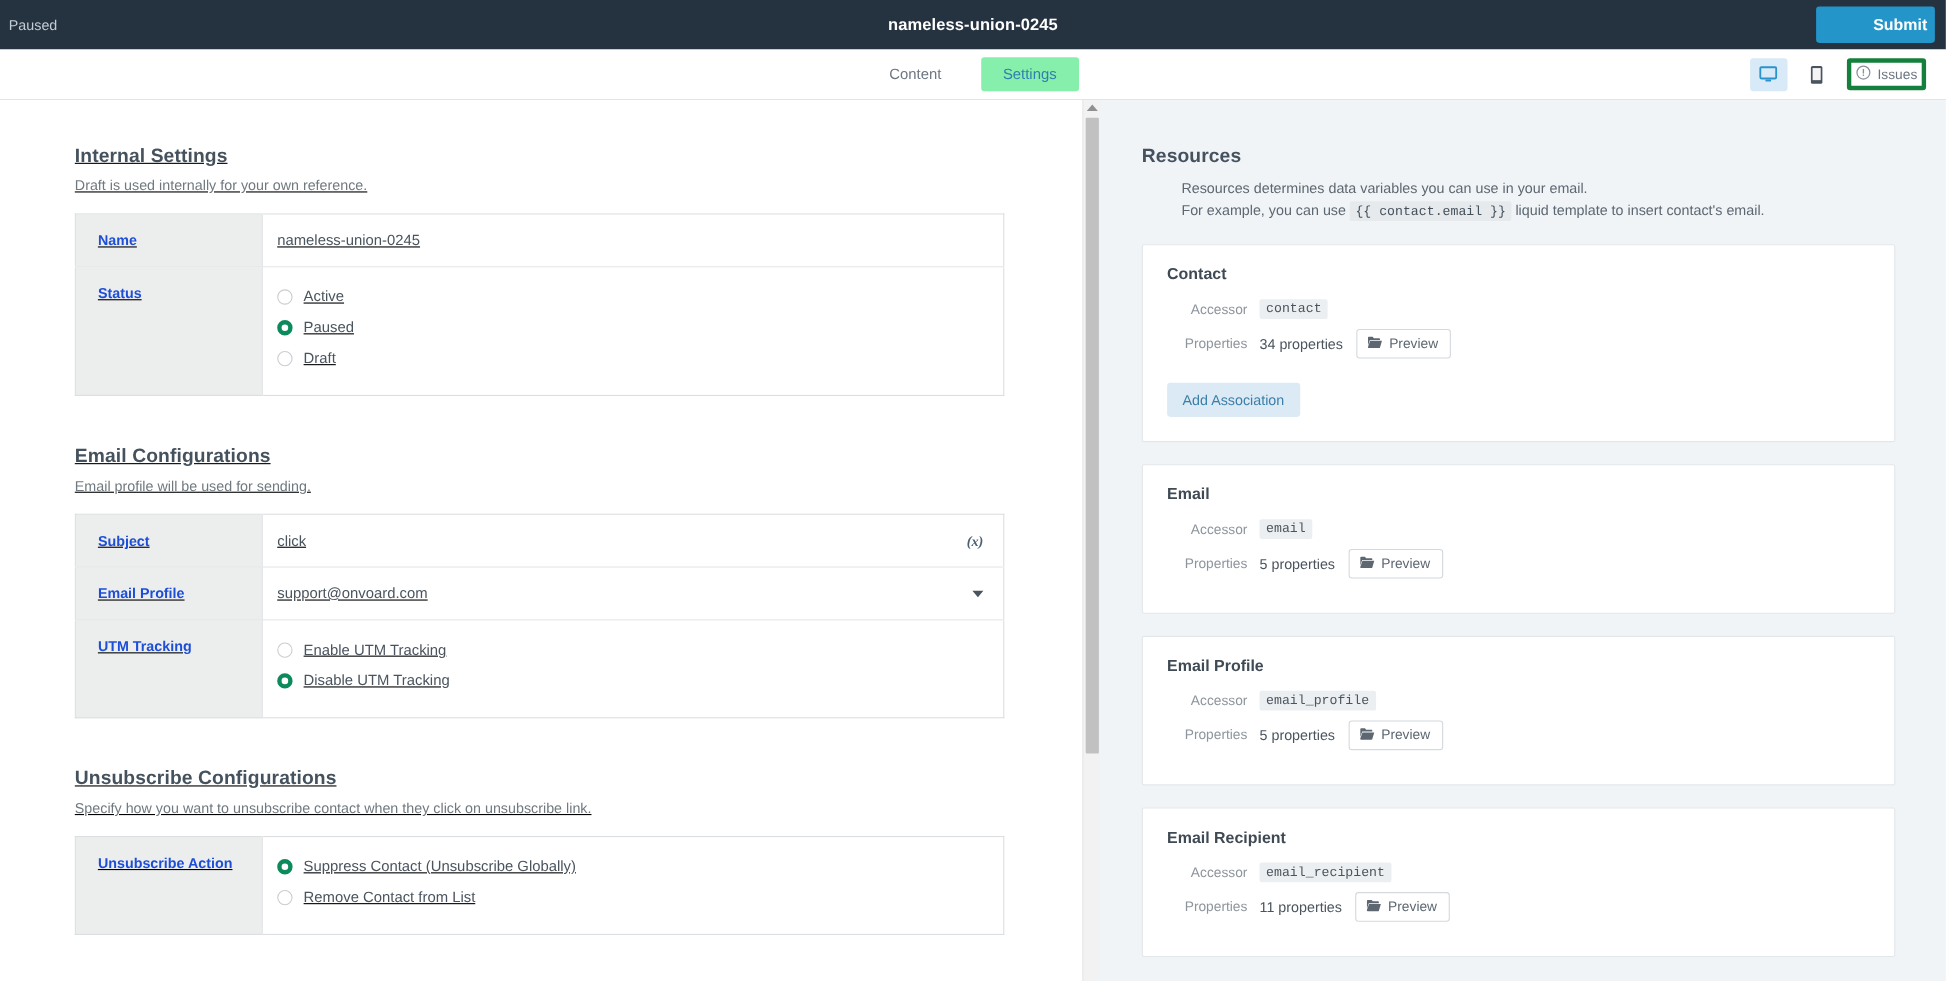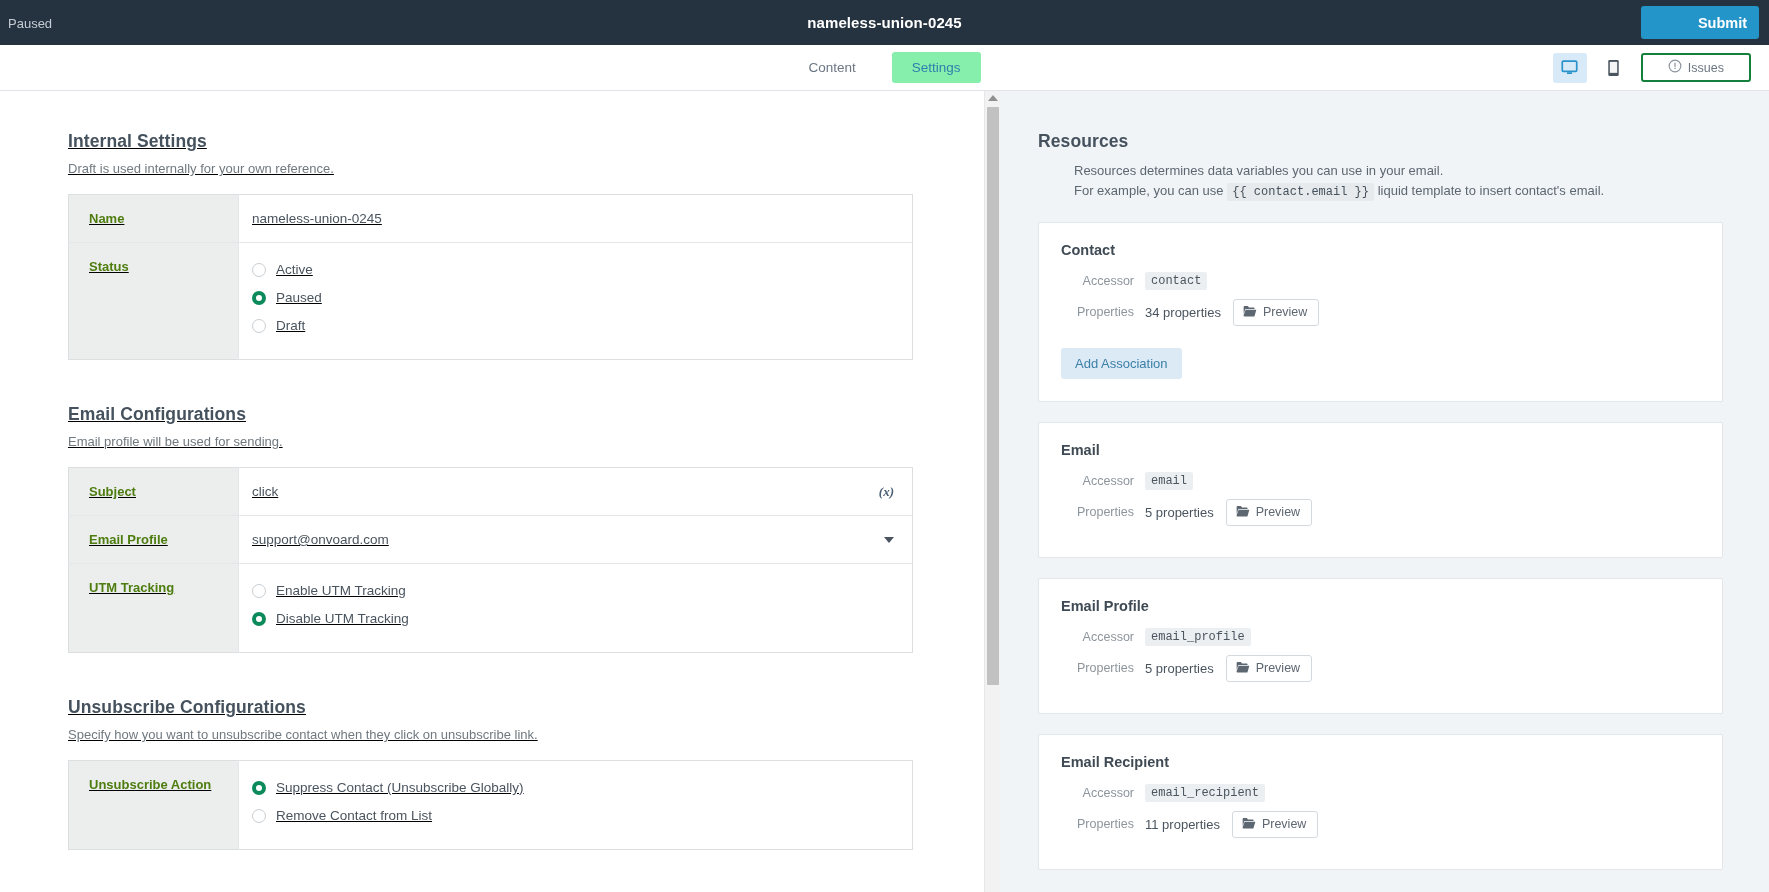--- a/index.html
+++ b/index.html
@@ -23,21 +23,21 @@
     position: absolute; left: 8px; top: 50%; transform: translateY(-50%);
     color: #c4cdd6; font-size: 13px;
   }
   .topbar-title {
     width: 100%; text-align: center;
     color: #ffffff; font-size: 15px; font-weight: 600;
     letter-spacing: .1px;
   }
   .submit-btn {
     position: absolute; right: 10px; top: 6px;
-    width: 118px; height: 33px;
+    width: 108px; height: 33px;
     background: #2395c9;
     color: #ffffff; font-size: 14.5px; font-weight: 700;
     border: none; border-radius: 3px;
     display: flex; align-items: center; justify-content: center;
     cursor: pointer;
     padding-left: 45px;
   }
 
   
   .tabbar {
@@ -72,22 +72,22 @@
     display: flex; align-items: center; gap: 10px;
   }
   .devbtn {
     width: 34px; height: 30px;
     display: flex; align-items: center; justify-content: center;
     border-radius: 3px; cursor: pointer;
   }
   .devbtn.active { background: #d8eaf7; }
   .issues-btn {
     display: flex; align-items: center; gap: 6px;
-    height: 29px; padding: 0 25px;
-    border: 2px solid #15803d; border-radius: 3px;
+    height: 29px; padding: 0 4px;
+    border: 4px solid #15803d; border-radius: 3px;
     background: #fff; color: #6b7682; font-size: 12.5px;
     cursor: pointer;
   }
 
   
   .content {
     position: relative;
     height: 801px;
     display: flex;
   }
@@ -143,21 +143,21 @@
     border: 1px solid #dcdfe2;
     border-collapse: collapse;
     background: #fff;
   }
   .ftable tr { border-bottom: 1px solid #e4e6e9; }
   .ftable tr:last-child { border-bottom: none; }
   .ftable th {
     width: 170px;
     background: #eceded;
     text-align: left;
-    font-size: 13px; font-weight: 700; color: #4d7c0f;
+    font-size: 13px; font-weight: 700; color: #1d4ed8;
     padding: 16px 0 16px 20px;
     vertical-align: top;
     border-right: 1px solid #e4e6e9;
   }
   .ftable td {
     padding: 16px 16px 16px 13px;
     font-size: 13.5px; color: #4a545e;
     vertical-align: top;
     position: relative;
   }

